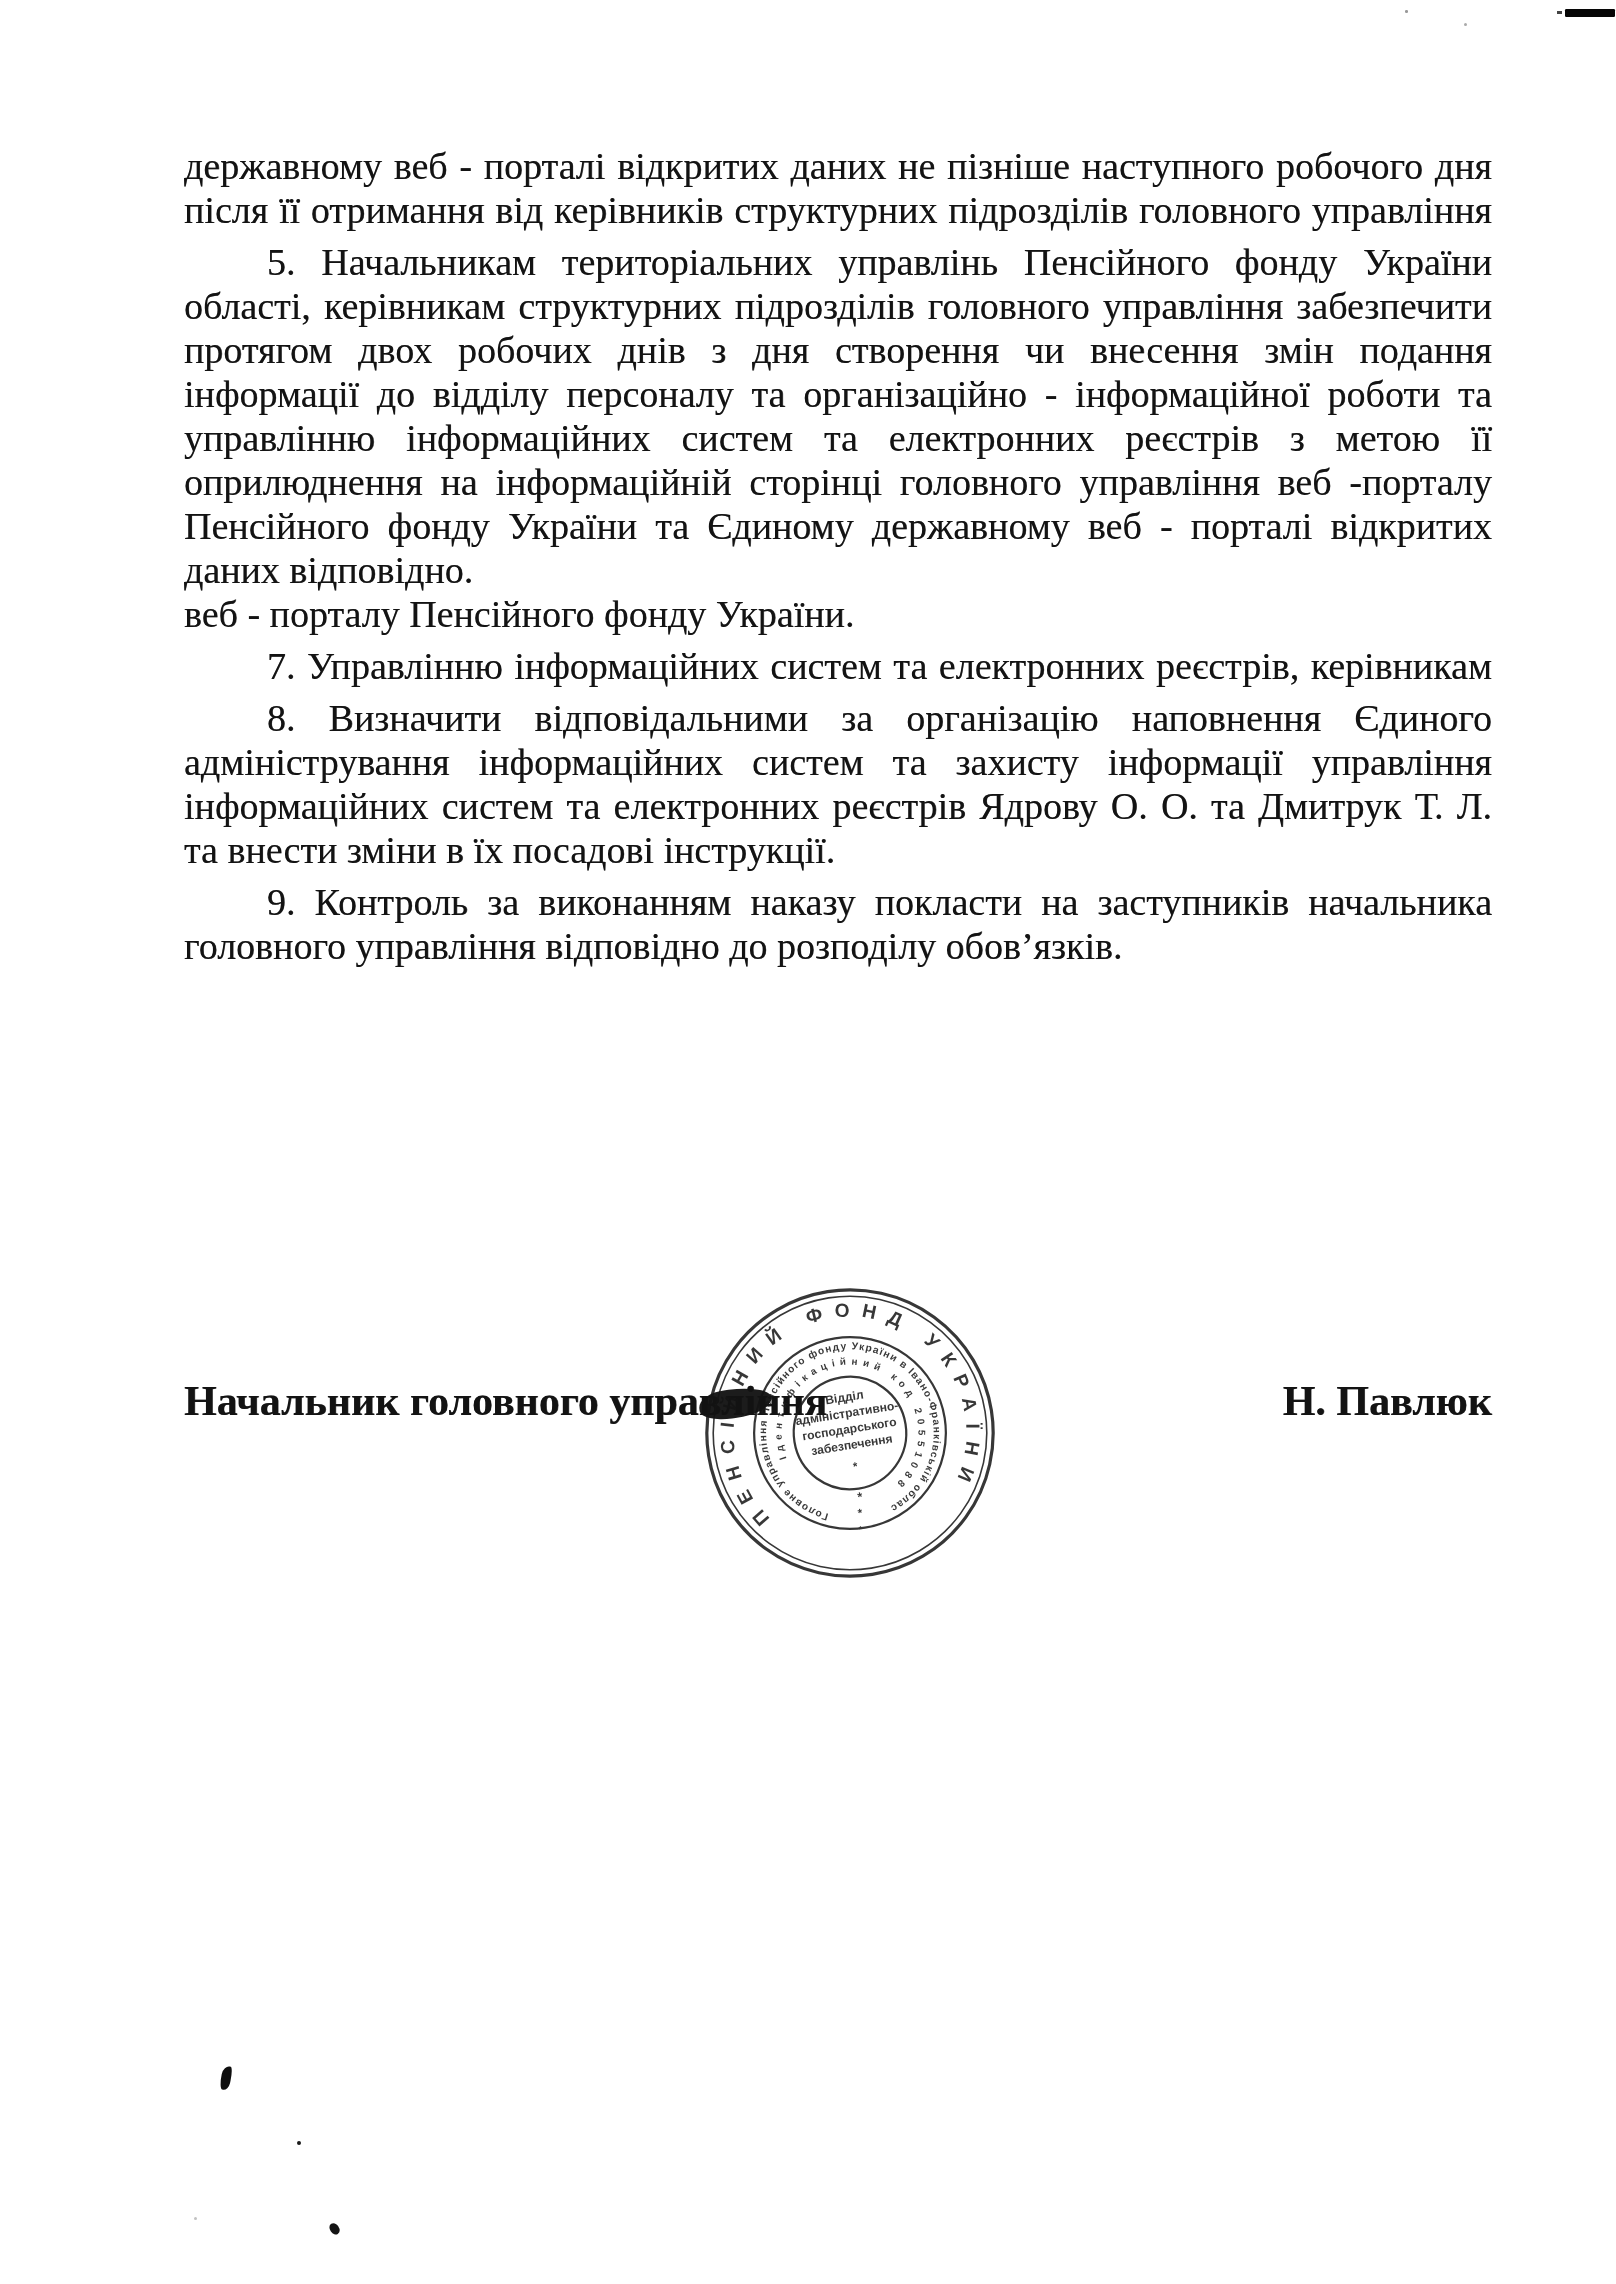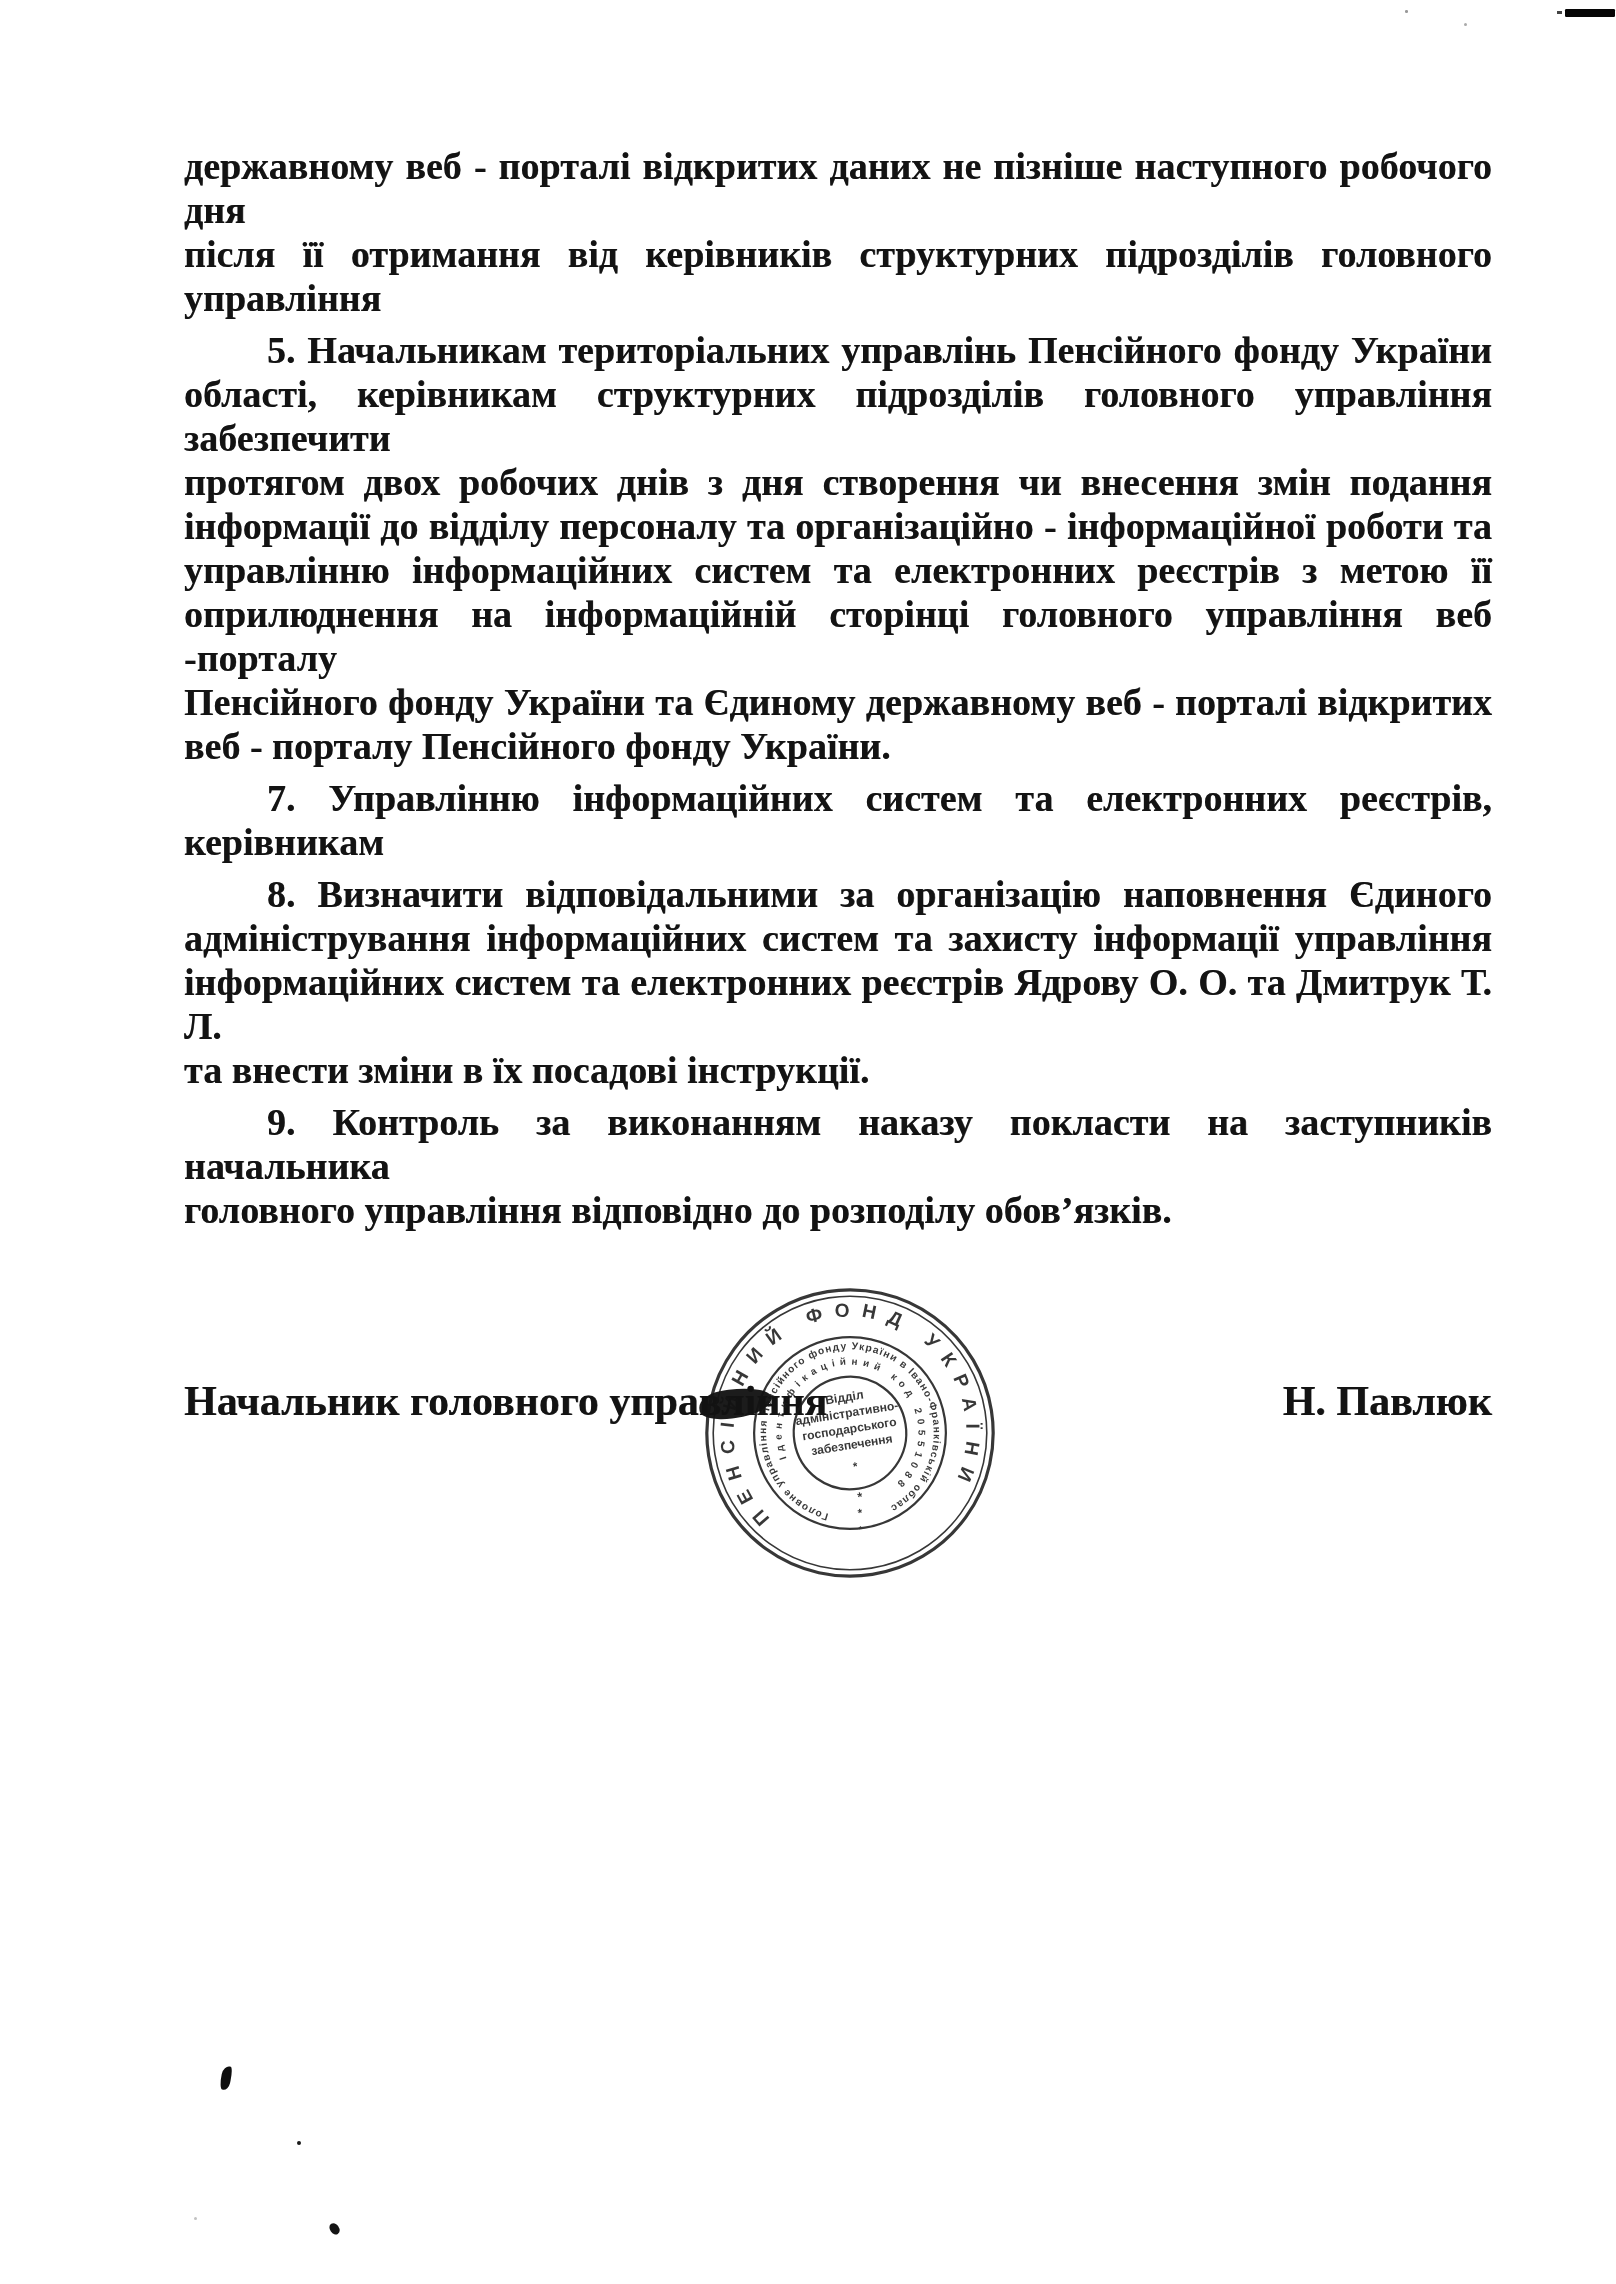--- a/index.html
+++ b/index.html
@@ -10,21 +10,21 @@
     overflow:hidden;
     font-family:"Liberation Serif","DejaVu Serif",serif;
     color:#131313;
   }
   
   .content{
     position:absolute;left:184px;top:144px;width:1308px;
     font-size:38px;line-height:44px;
     text-shadow:0.3px 0.2px 0 rgba(19,19,19,0.6);
   }
-  .line{text-align:justify;text-align-last:justify;font-weight:bold;}
+  .line{text-align:justify;text-align-last:justify;}
   .line.end{text-align-last:left;}
   .line.ind{text-indent:83px;margin-top:8px;}
   
   .sig{
     position:absolute;left:184px;top:1378px;width:1308px;
     display:flex;justify-content:space-between;align-items:baseline;
     font-size:42px;line-height:46px;font-weight:bold;
     text-shadow:0.4px 0.3px 0 rgba(19,19,19,0.65);
   }
   
@@ -70,20 +70,21 @@
   <div class="content">
     <div class="line">державному веб - порталі відкритих даних не пізніше наступного робочого дня</div>
     <div class="line">після її отримання від керівників структурних підрозділів головного управління</div>
     <div class="line ind">5. Начальникам територіальних управлінь Пенсійного фонду України</div>
     <div class="line">області, керівникам структурних підрозділів головного управління забезпечити</div>
     <div class="line">протягом двох робочих днів з дня створення чи внесення змін подання</div>
     <div class="line">інформації до відділу персоналу та організаційно - інформаційної роботи та</div>
     <div class="line">управлінню інформаційних систем та електронних реєстрів з метою її</div>
     <div class="line">оприлюднення на інформаційній сторінці головного управління веб -порталу</div>
     <div class="line">Пенсійного фонду України та Єдиному державному веб - порталі відкритих</div>
+    <div class="line end">даних відповідно.</div>
     <div class="line end">веб - порталу Пенсійного фонду України.</div>
     <div class="line ind">7. Управлінню інформаційних систем та електронних реєстрів, керівникам</div>
     <div class="line ind">8. Визначити відповідальними за організацію наповнення Єдиного</div>
     <div class="line">адміністрування інформаційних систем та захисту інформації управління</div>
     <div class="line">інформаційних систем та електронних реєстрів Ядрову О. О. та Дмитрук Т. Л.</div>
     <div class="line end">та внести зміни в їх посадові інструкції.</div>
     <div class="line ind">9. Контроль за виконанням наказу покласти на заступників начальника</div>
     <div class="line end">головного управління відповідно до розподілу обов’язків.</div>
   </div>
 

